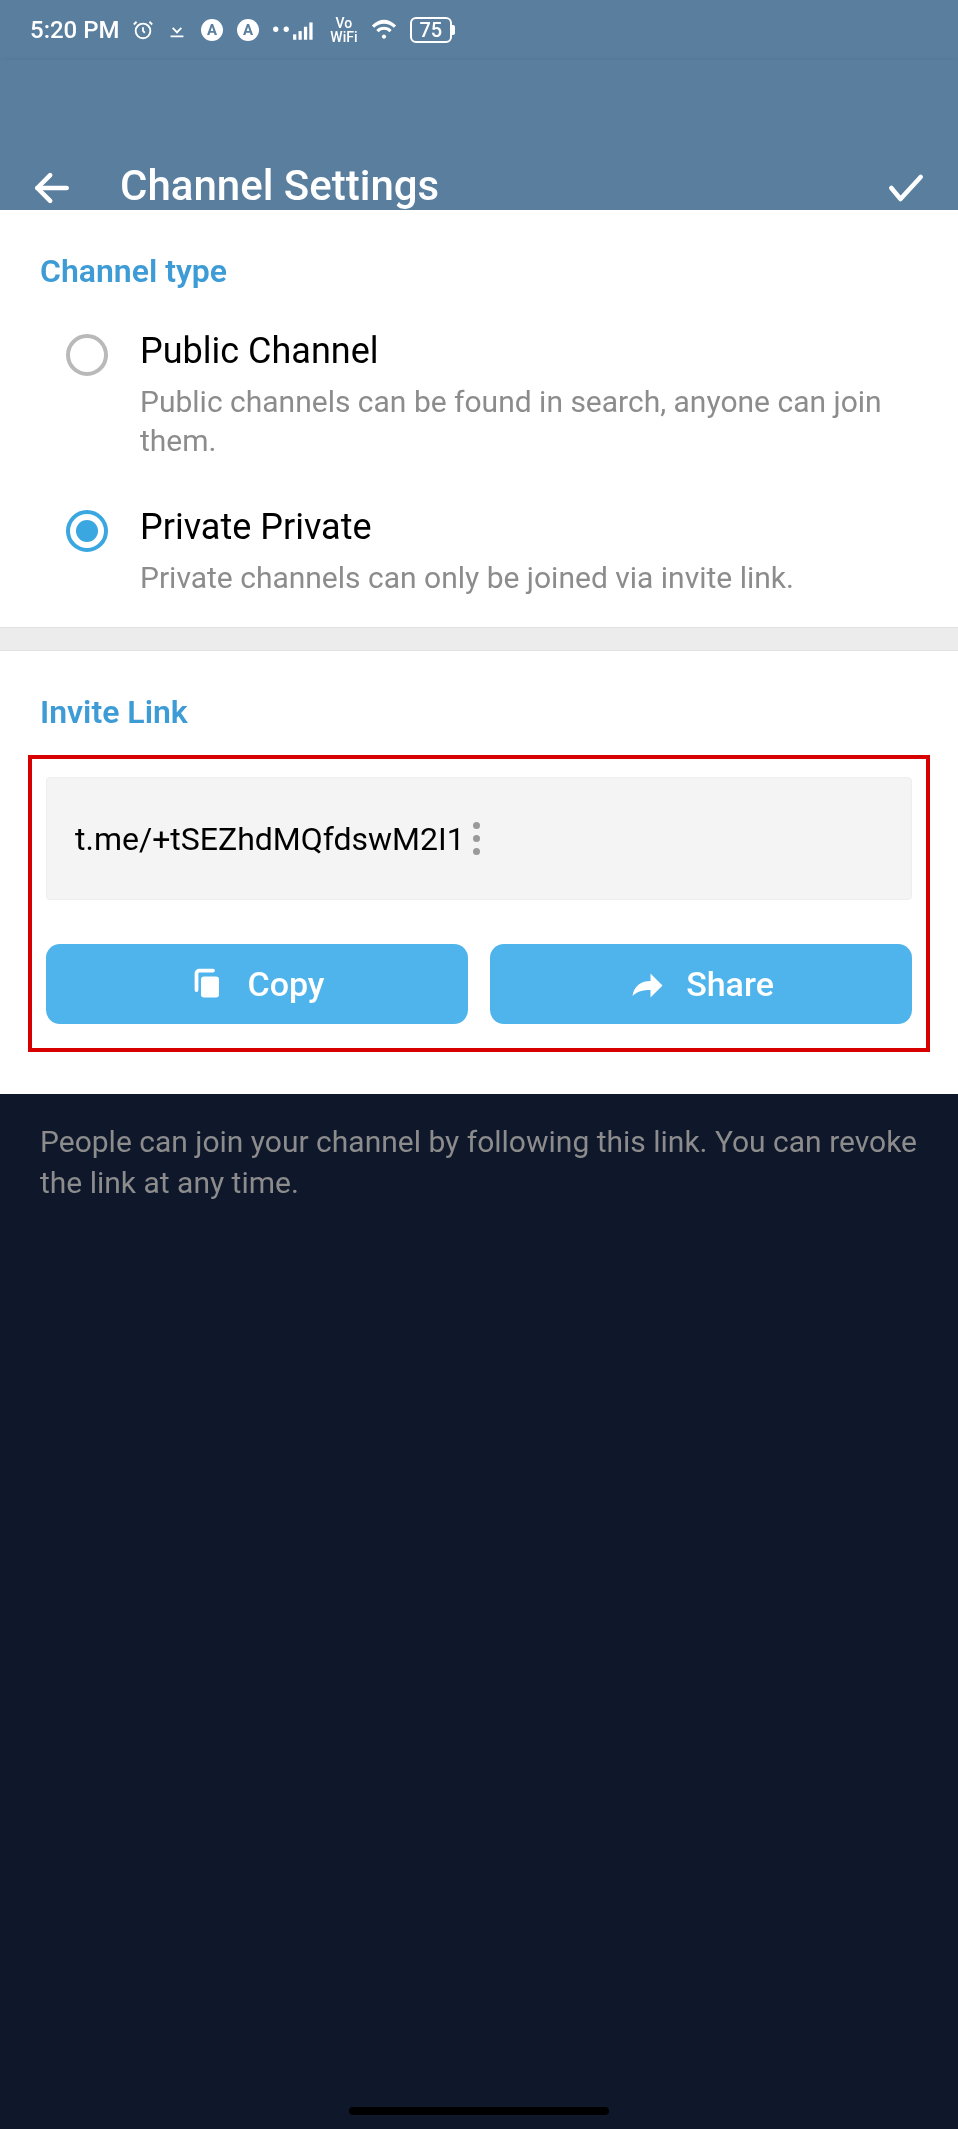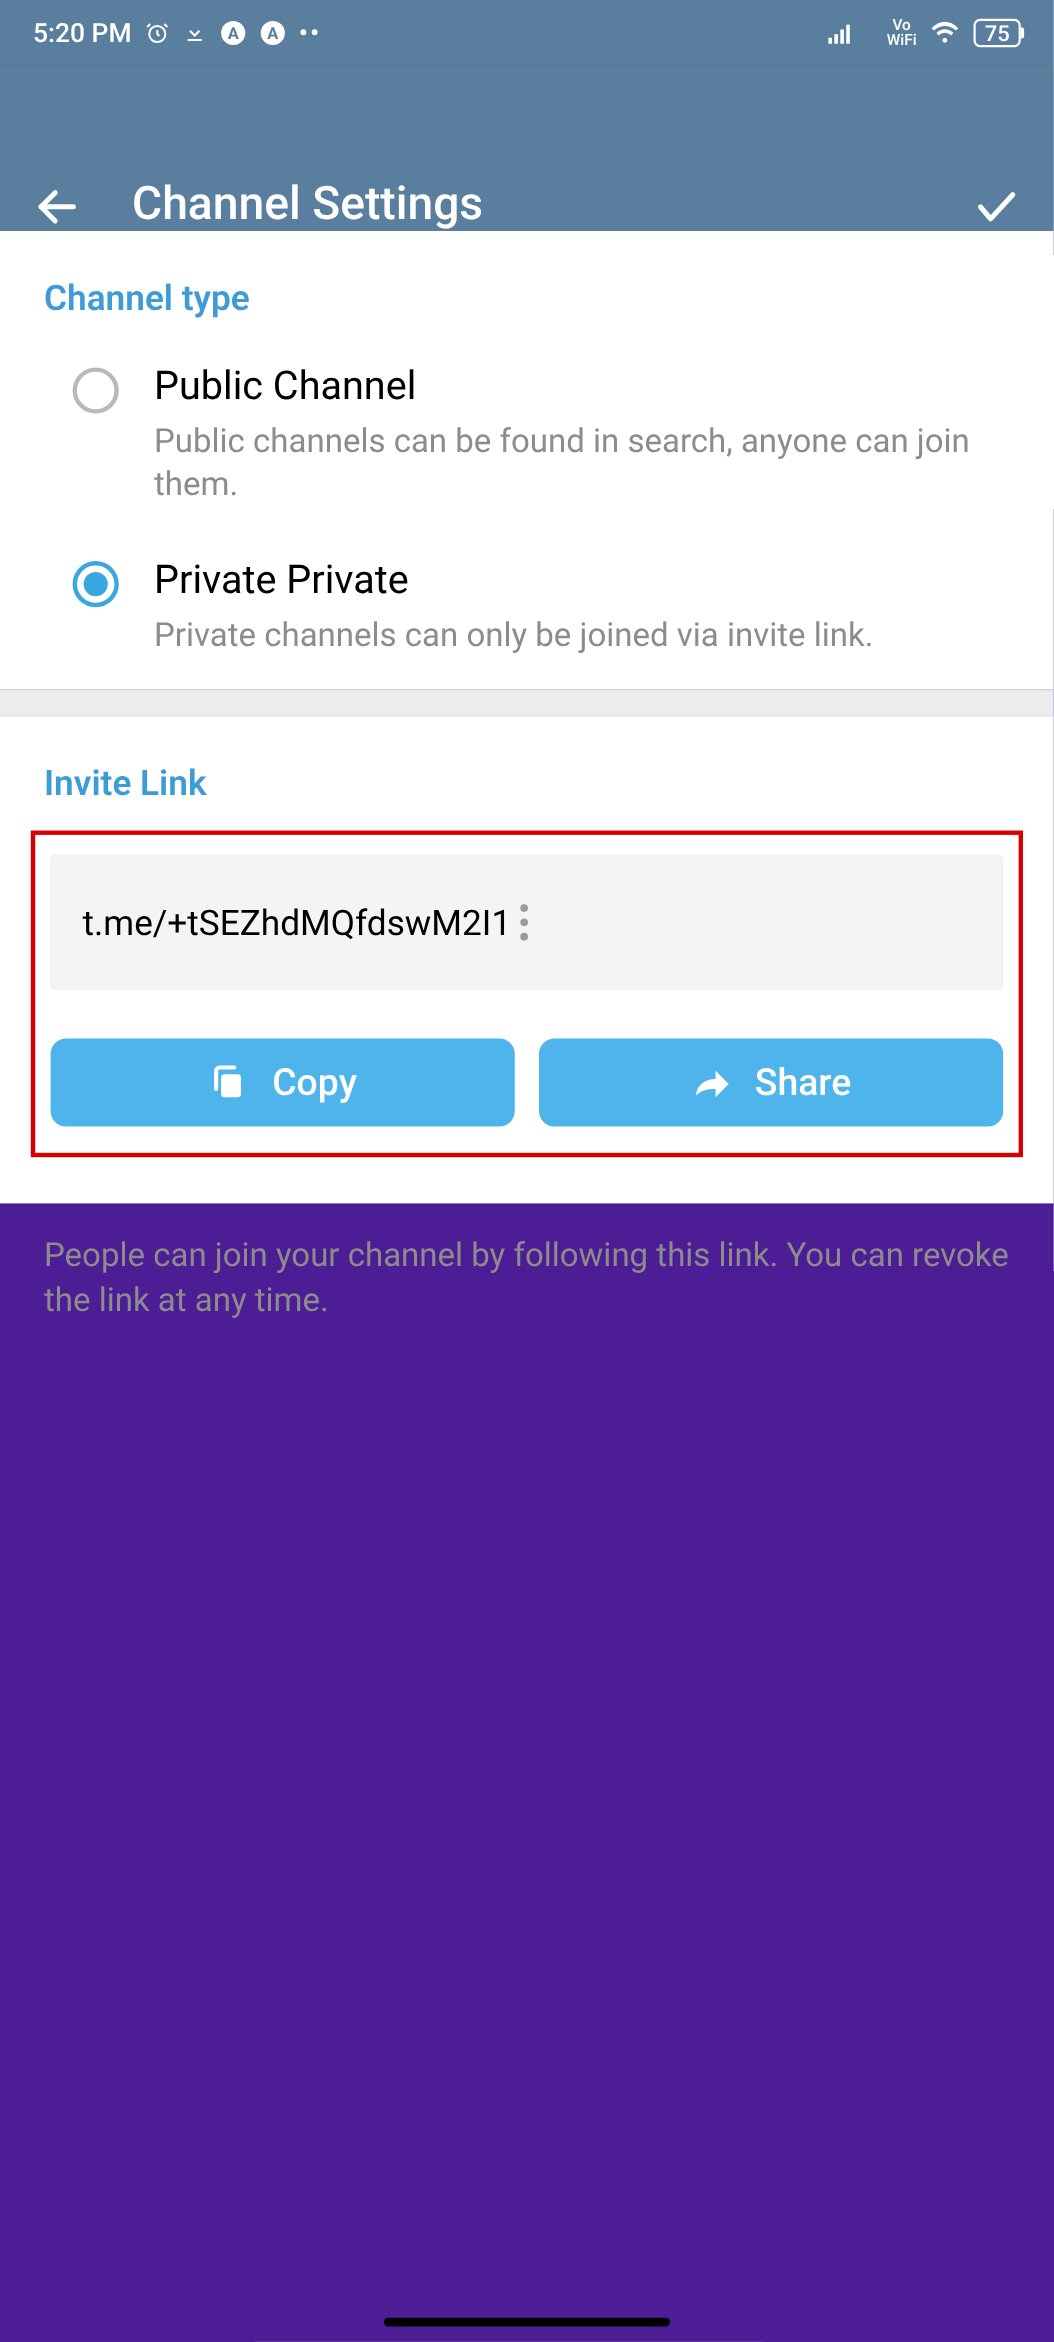--- a/index.html
+++ b/index.html
@@ -6,31 +6,30 @@
   html, body { width: 958px; height: 2129px; font-family: -apple-system, Roboto, "Segoe UI", Arial, sans-serif; background: #ececec; }
   body { display: flex; flex-direction: column; }
 
   
   .status-bar {
     height: 60px;
     background: #5a7e9e;
     color: #fff;
     display: flex;
     align-items: center;
-    justify-content: space-between;
     padding: 0 30px;
     font-size: 24px;
     font-weight: 500;
   }
   .status-left { display: flex; align-items: center; gap: 12px; }
   .status-right { display: flex; align-items: center; gap: 12px; }
   .status-icon { display: inline-flex; align-items: center; }
   .battery-box { border: 2px solid #fff; border-radius: 6px; padding: 0 8px; font-size: 20px; line-height: 22px; position: relative; }
   .battery-box::after { content: ""; position: absolute; right: -5px; top: 6px; width: 3px; height: 10px; background: #fff; border-radius: 0 2px 2px 0; }
-  .vo-wifi { font-size: 14px; line-height: 14px; text-align: center; margin-left: 16px; }
+  .vo-wifi { font-size: 14px; line-height: 14px; text-align: center; }
 
   
   .app-bar {
     height: 150px;
     background: #5a7e9e;
     color: #ffffff;
     display: flex;
     align-items: flex-end;
     padding: 0 30px;
     box-shadow: 0 3px 8px rgba(0,0,0,0.15);
@@ -78,21 +77,21 @@
 
   .footer-text { font-size: 30px; color: #8c8c8c; padding: 28px 40px 40px; line-height: 1.35; }
 
   .nav-handle {
     position: absolute; bottom: 14px; left: 50%; transform: translateX(-50%);
     width: 260px; height: 8px; background: #000; border-radius: 4px;
   }
 
   .section.bottom { padding-bottom: 18px; }
 
-  .content { position: relative; flex: 1; background: #4c1d95; }
+  .content { position: relative; flex: 1; background: #0f172a; }
 </style>
 </head>
 <body>
 
 <div class="status-bar">
   <div class="status-left">
     <span>5:20 PM</span>
     <span class="status-icon">
       <svg width="22" height="22" viewBox="0 0 24 24" fill="none" stroke="#fff" stroke-width="2">
           <circle cx="12" cy="13" r="8"></circle>

